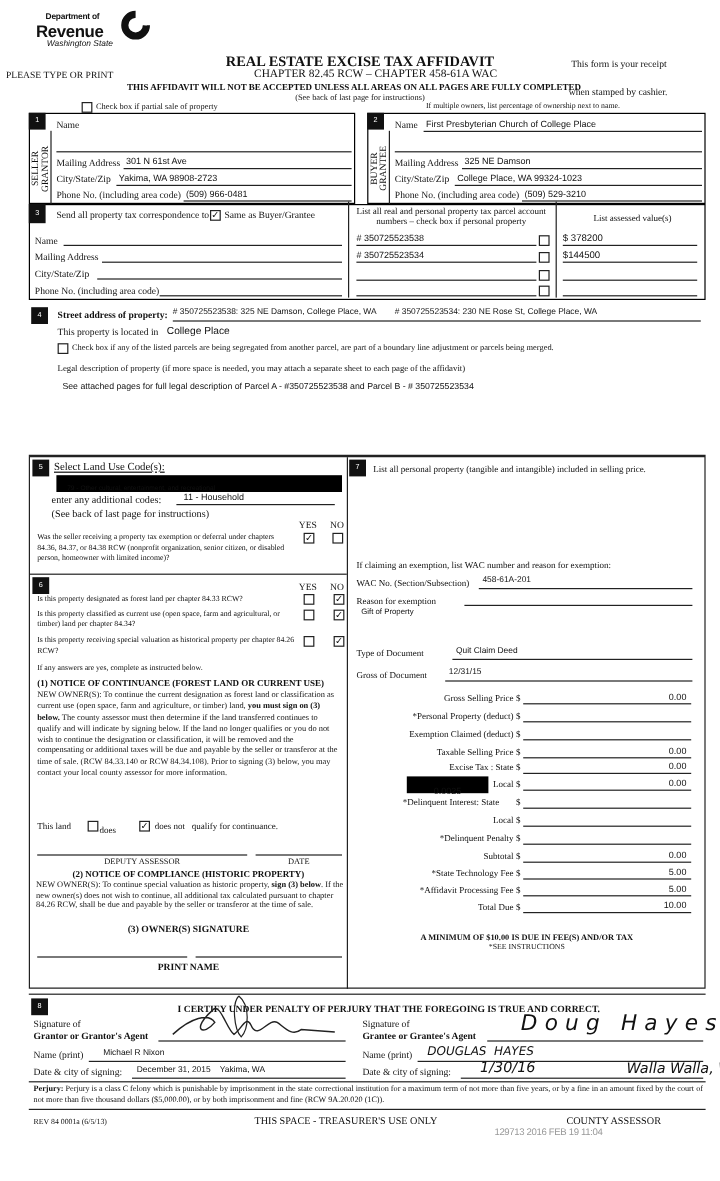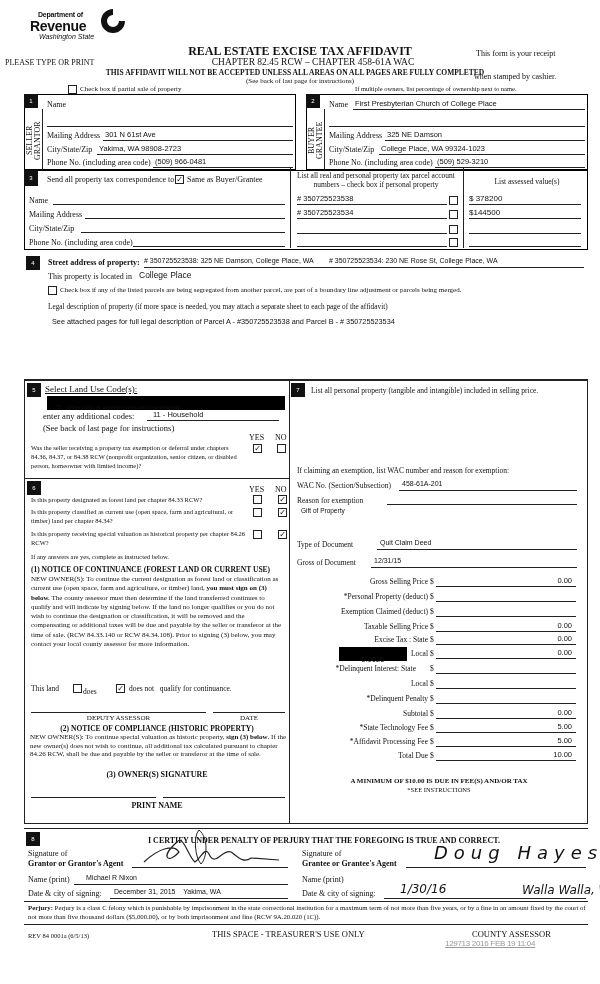--- a/index.html
+++ b/index.html
@@ -306,29 +306,30 @@
   <div class="lbl" style="left:4px;top:47px;">Name (print)</div>
   <div class="val filled line" style="left:50px;top:46px;width:214px;height:11px;padding-left:12px;font-size:7px;">Michael R Nixon</div>
   <div class="lbl" style="left:4px;top:61px;">Date &amp; city of signing:</div>
   <div class="val filled line" style="left:86px;top:60px;width:178px;height:11px;padding-left:4px;font-size:7px;white-space:pre;">December 31, 2015    Yakima, WA</div>
 
   <div class="lbl" style="left:278px;top:21px;">Signature of</div>
   <div class="lbl bold" style="left:278px;top:31px;">Grantee or Grantee's Agent</div>
   <div class="abs line" style="left:382px;top:29px;width:180px;height:11px;"></div>
   <div class="val hand" style="left:410px;top:14px;font-size:18px;letter-spacing:6px;">Doug Hayes</div>
   <div class="lbl" style="left:278px;top:47px;">Name (print)</div>
+  <div class="val hand line" style="left:324px;top:43px;width:238px;height:14px;padding-left:8px;font-size:10px;white-space:pre;">DOUGLAS  HAYES</div>
   <div class="lbl" style="left:278px;top:61px;">Date &amp; city of signing:</div>
   <div class="abs line" style="left:360px;top:57px;width:202px;height:14px;"></div>
   <div class="val hand" style="left:376px;top:54px;font-size:12px;">1/30/16</div>
   <div class="val hand" style="left:458px;top:55px;font-size:12px;margin-left:40px;">Walla Walla, WA</div>
 </div>
 
 <div class="hr" style="left:24px;width:564px;top:828px;"></div>
 
 <div class="hr" style="left:24px;width:564px;top:901px;"></div>
 <div class="lbl" style="left:28px;top:903px;width:560px;white-space:normal;font-size:6.8px;line-height:9px;">
   <b>Perjury:</b><span> Perjury is a class C felony which is punishable by imprisonment in the state correctional institution for a maximum term of not more than five years, or by a fine in an amount fixed by the court of not more than five thousand dollars ($5,000.00), or by both imprisonment and fine (RCW 9A.20.020 (1C)).</span>
 </div>
 <div class="hr" style="left:24px;width:564px;top:924px;border-top-width:1.5px;"></div>
 <div class="lbl" style="left:28px;top:932px;font-size:6.5px;">REV 84 0001a (6/5/13)</div>
 <div class="lbl" style="left:212px;top:929px;font-size:8.5px;">THIS SPACE - TREASURER'S USE ONLY</div>
 <div class="lbl" style="left:472px;top:929px;font-size:8.5px;">COUNTY ASSESSOR</div>
-<div class="lbl sans" style="left:445px;top:939px;font-size:8px;color:#999;letter-spacing:-0.3px;text-decoration:underline;">129713 2016 FEB 19 11:04</div>
+<div class="lbl sans" style="left:412px;top:939px;font-size:8px;color:#999;letter-spacing:-0.3px;">129713 2016 FEB 19 11:04</div>
 
 </body></html>

